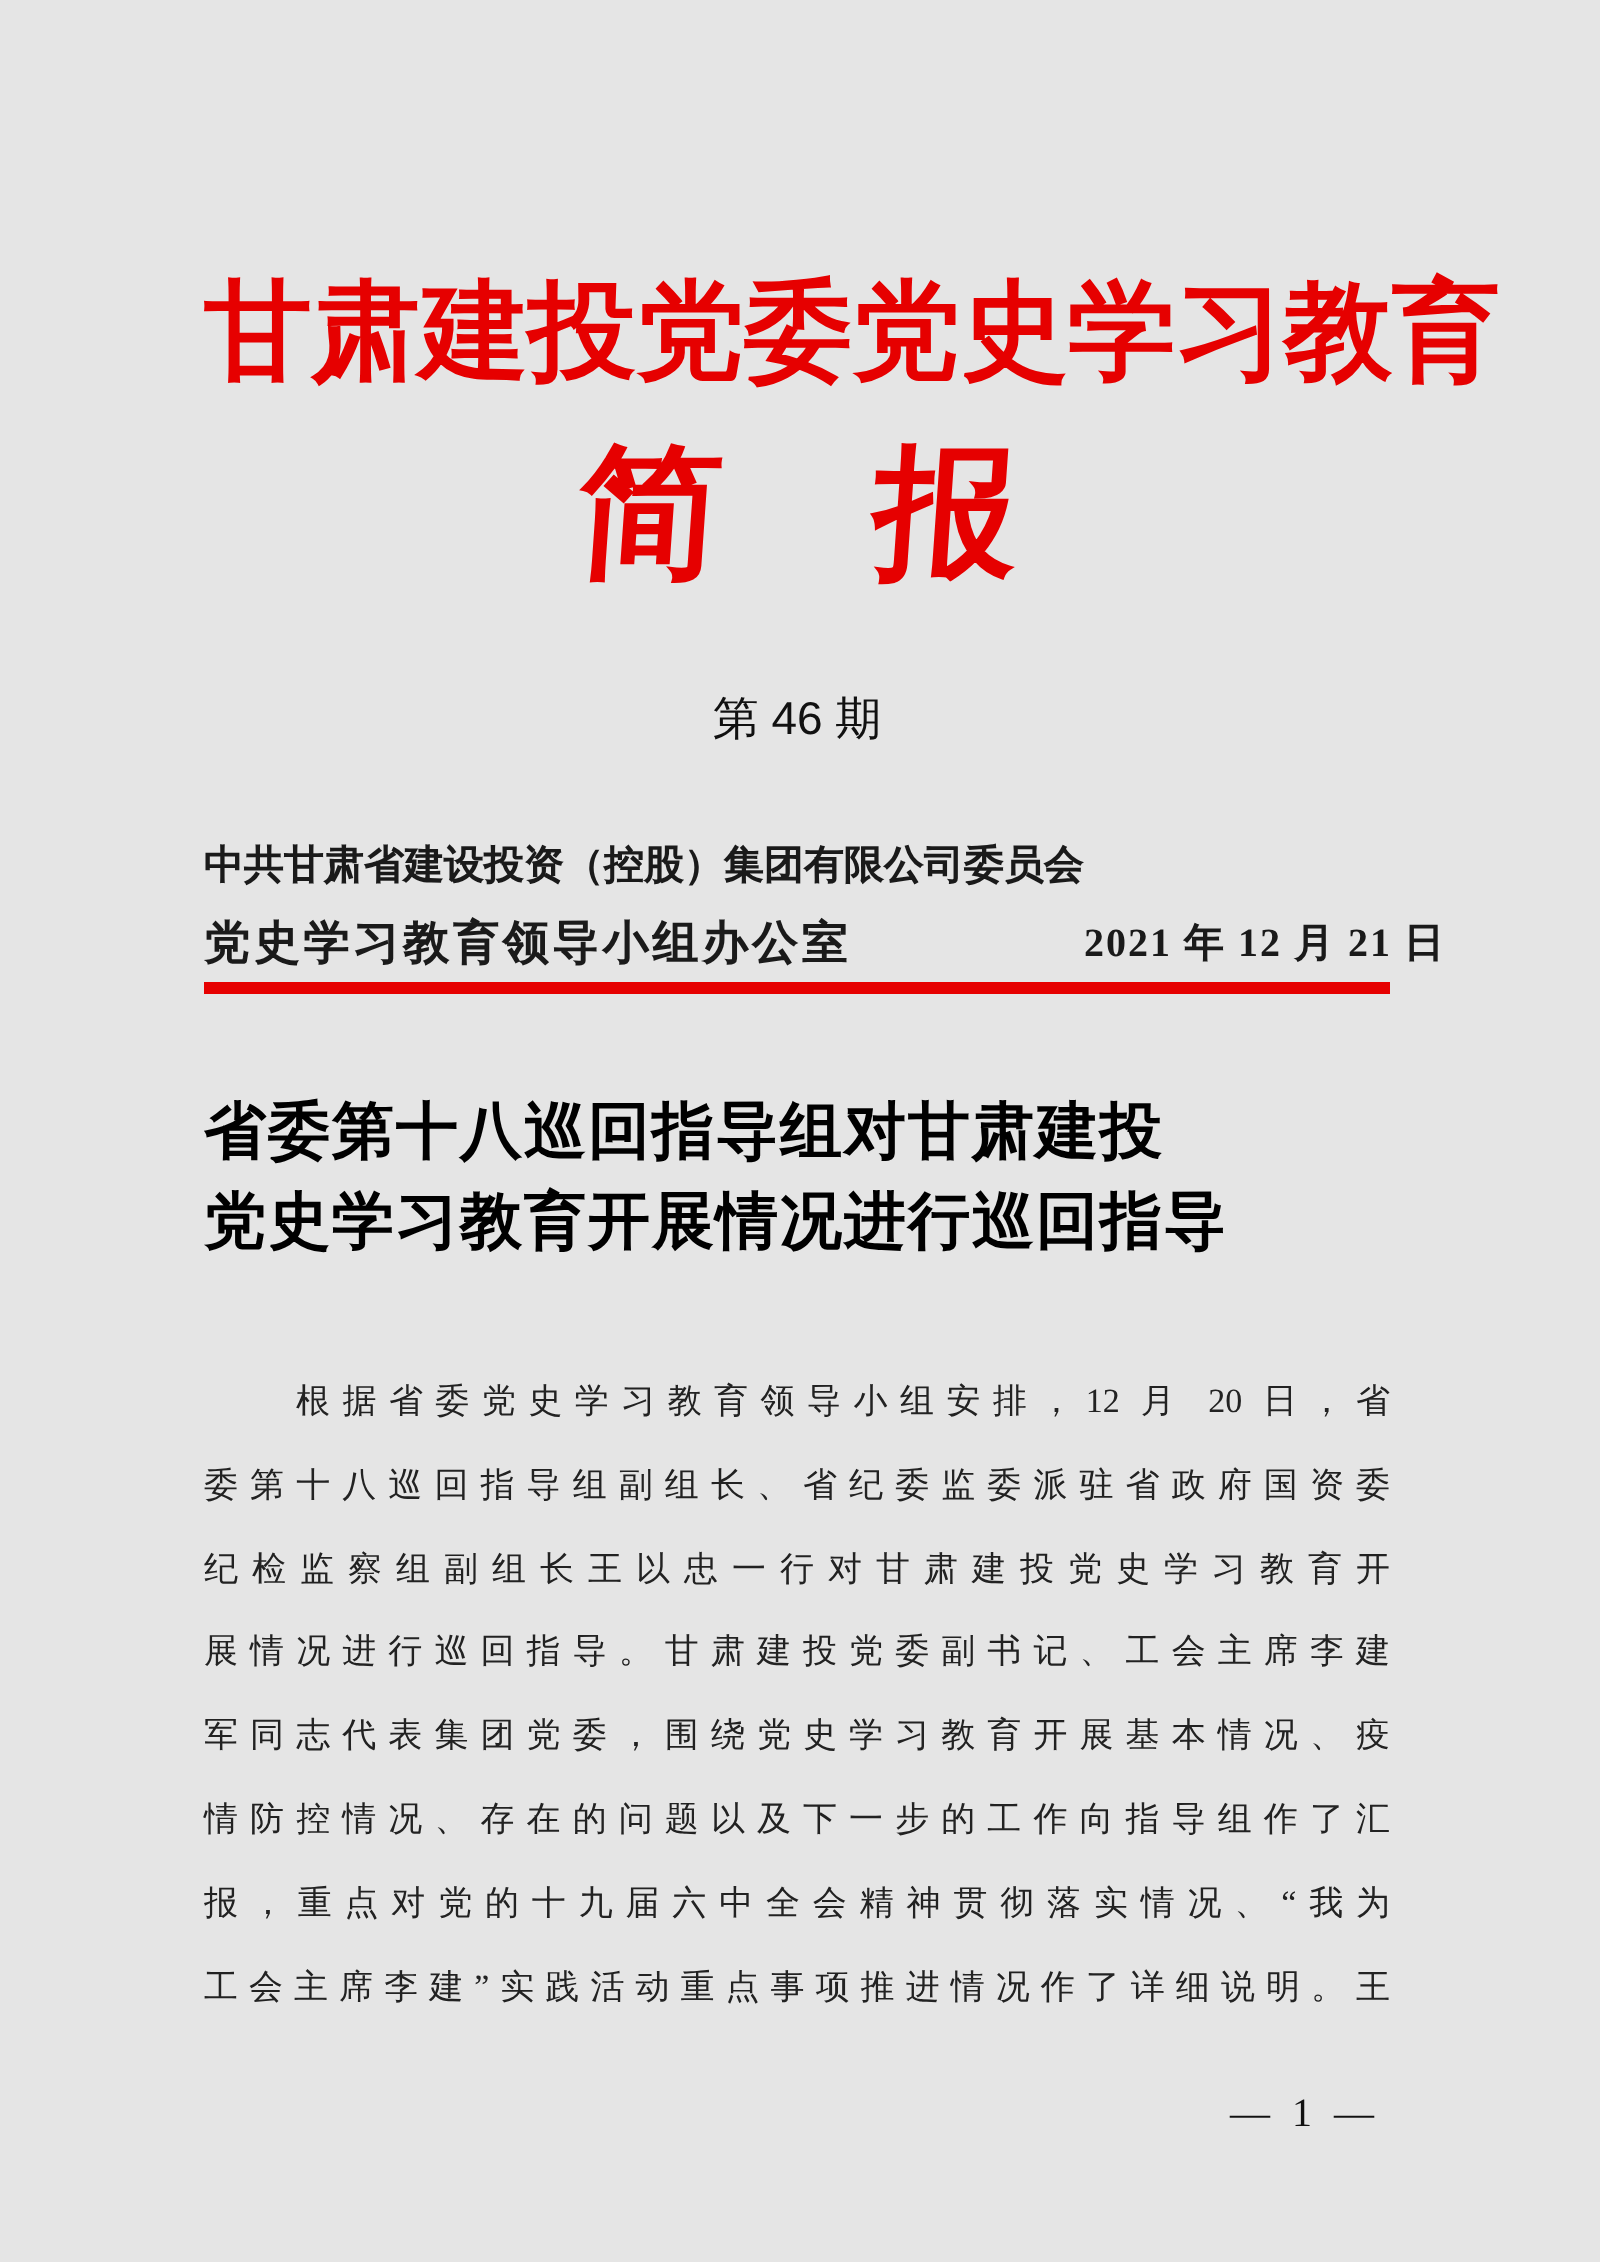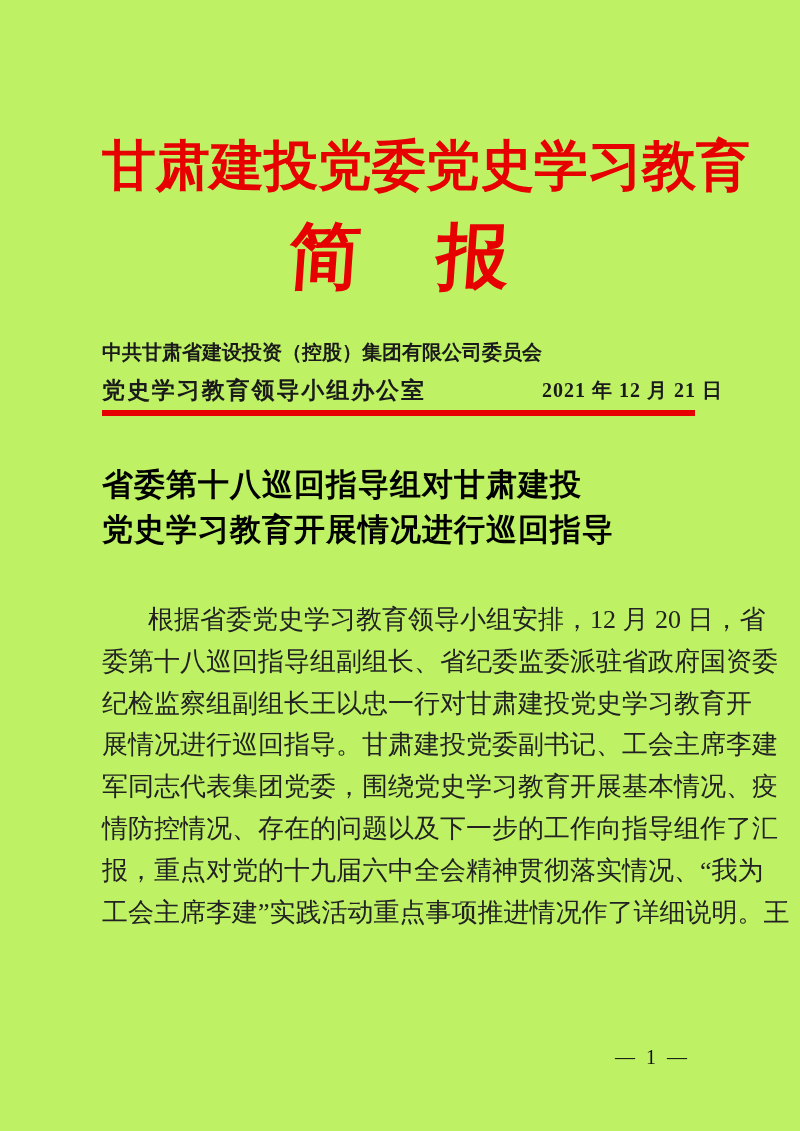--- a/index.html
+++ b/index.html
@@ -1,21 +1,21 @@
 <!DOCTYPE html>
 <html><head>
 <meta charset="utf-8">
 <style>
   * { margin: 0; padding: 0; box-sizing: border-box; }
   html, body { background: #ffffff; }
   .page {
     position: relative;
     width: 800px;
     height: 1131px;
-    background: #bef264;
+    background: #e5e5e5;
     font-family: "Liberation Serif", "DejaVu Serif", serif;
     color: #1a1a1a;
     overflow: hidden;
   }
   .content {
     padding: 136px 105px 0 102px; 
   }
   
   .masthead-title {
     color: #e60000;
@@ -86,21 +86,21 @@
     margin-top: 46px;
     font-size: 31px;
     font-weight: bold;
     line-height: 45px;
     letter-spacing: 1px;
     color: #000;
   }
   .article-title .t-line { display: block; white-space: nowrap; }
   .article-body {
     margin-top: 47px;
-    font-size: 26px;
+    font-size: 17px;
     color: #222;
   }
   .b-line {
     height: 41.8px;
     line-height: 41.8px;
     text-align: justify;
     text-align-last: justify;
     text-justify: inter-character;
     white-space: nowrap;
   }
@@ -120,20 +120,21 @@
 
 <div class="page">
   <div class="content">
 
     <header class="masthead">
       <div class="masthead-title">甘肃建投党委党史学习教育</div>
       <div class="masthead-subtitle">
         <span>简</span>
         <span>报</span>
       </div>
+      <div class="issue">第 46 期</div>
     </header>
 
     <div class="publisher-row">
       <div class="org">
         <div class="org-line1">中共甘肃省建设投资（控股）集团有限公司委员会</div>
         <div class="org-line2">党史学习教育领导小组办公室</div>
       </div>
       <div class="pub-date">2021 年 12 月 21 日</div>
     </div>
 

